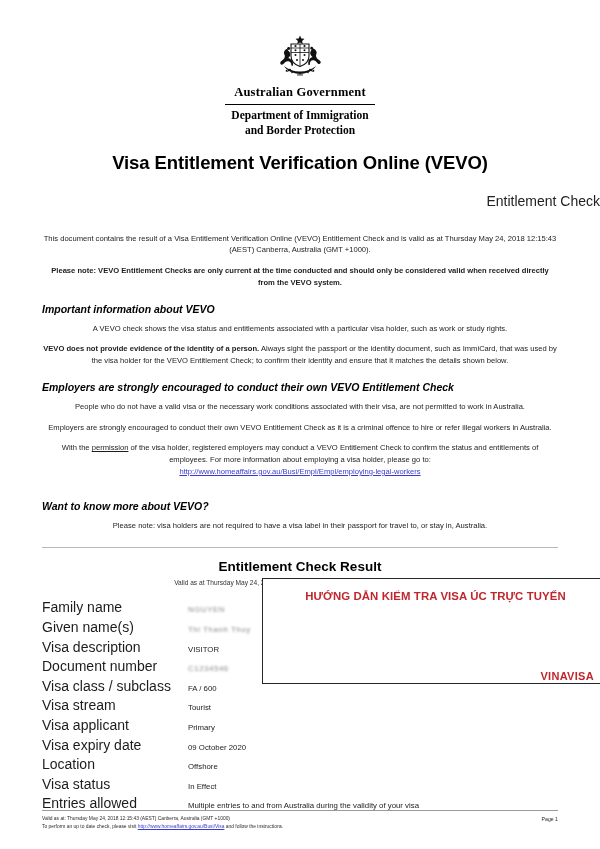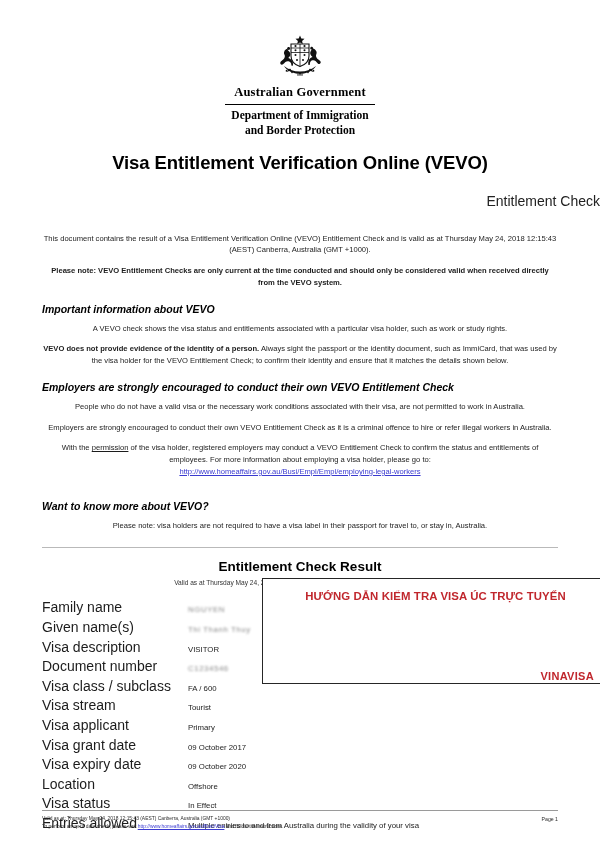--- a/index.html
+++ b/index.html
@@ -301,24 +301,20 @@
       </div>
       <div class="row">
         <div class="cell-label">Visa stream</div>
         <div class="cell-value">Tourist</div>
       </div>
       <div class="row">
         <div class="cell-label">Visa applicant</div>
         <div class="cell-value">Primary</div>
       </div>
       <div class="row">
-        <div class="cell-label">Visa grant date</div>
-        <div class="cell-value">09 October 2017</div>
-      </div>
-      <div class="row">
         <div class="cell-label">Visa expiry date</div>
         <div class="cell-value">09 October 2020</div>
       </div>
       <div class="row">
         <div class="cell-label">Location</div>
         <div class="cell-value">Offshore</div>
       </div>
       <div class="row">
         <div class="cell-label">Visa status</div>
         <div class="cell-value">In Effect</div>

